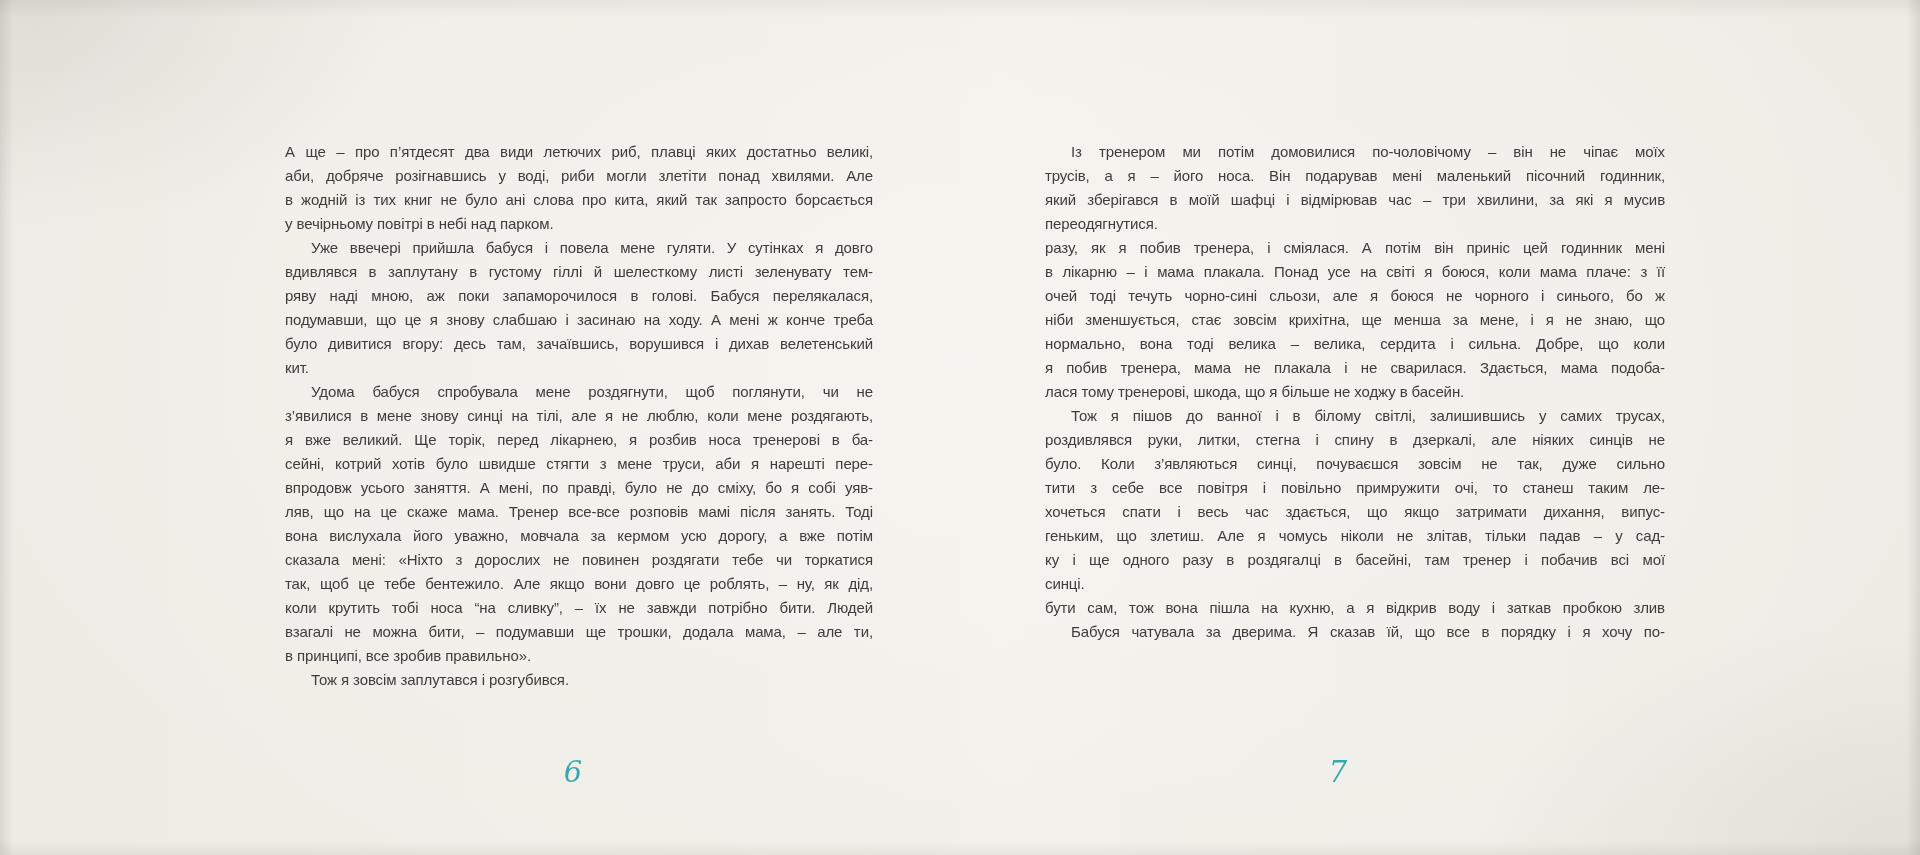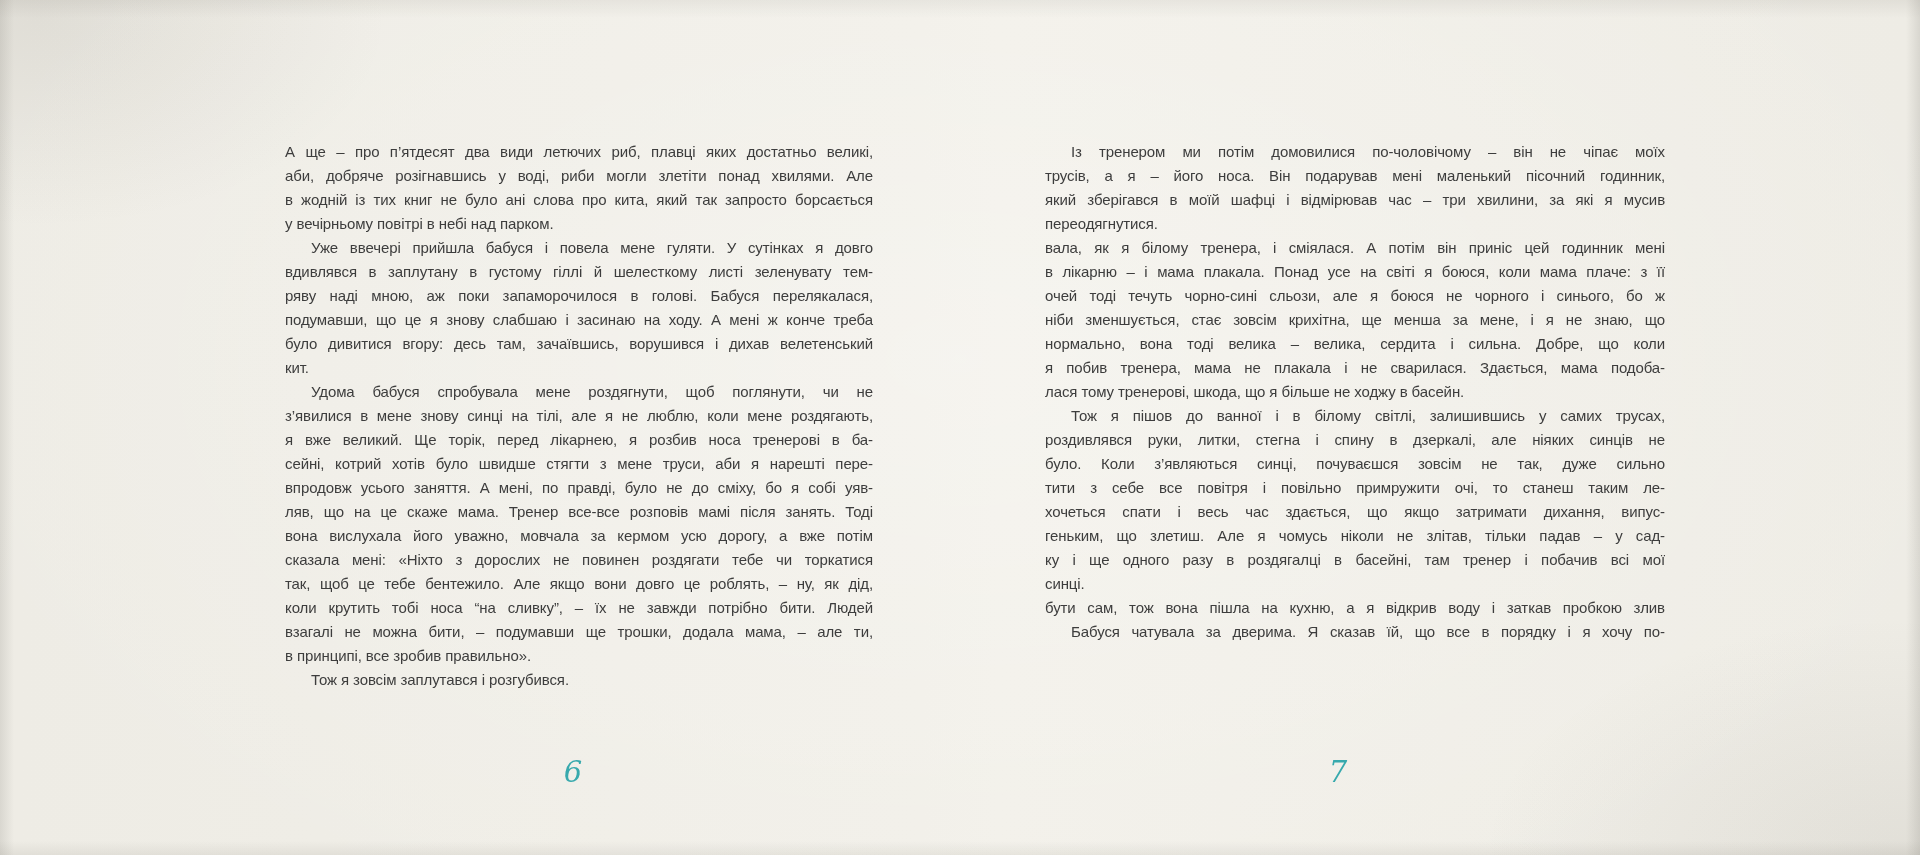--- a/index.html
+++ b/index.html
@@ -93,21 +93,21 @@
     </div>
 
   <div class="text-block right" style="color: rgb(61, 61, 61);">
       <div class="para">
         <div class="line indent">Із тренером ми потім домовилися по-чоловічому – він не чіпає моїх</div>
         <div class="line">трусів, а я – його носа. Він подарував мені маленький пісочний годинник,</div>
         <div class="line">який зберігався в моїй шафці і відмірював час – три хвилини, за які я мусив</div>
         <div class="line end">переодягнутися.</div>
       </div>
       <div class="para">
-        <div class="line">вала, як я білому тренера, і сміялася. А потім він приніс цей годинник мені</div>
+        <div class="line">разу, як я побив тренера, і сміялася. А потім він приніс цей годинник мені</div>
         <div class="line">в лікарню – і мама плакала. Понад усе на світі я боюся, коли мама плаче: з її</div>
         <div class="line">очей тоді течуть чорно-сині сльози, але я боюся не чорного і синього, бо ж</div>
         <div class="line">ніби зменшується, стає зовсім крихітна, ще менша за мене, і я не знаю, що</div>
         <div class="line">нормально, вона тоді велика – велика, сердита і сильна. Добре, що коли</div>
         <div class="line">я побив тренера, мама не плакала і не сварилася. Здається, мама подоба-</div>
         <div class="line end">лася тому тренерові, шкода, що я більше не ходжу в басейн.</div>
       </div>
       <div class="para">
         <div class="line indent">Тож я пішов до ванної і в білому світлі, залишившись у самих трусах,</div>
         <div class="line">роздивлявся руки, литки, стегна і спину в дзеркалі, але ніяких синців не</div>

